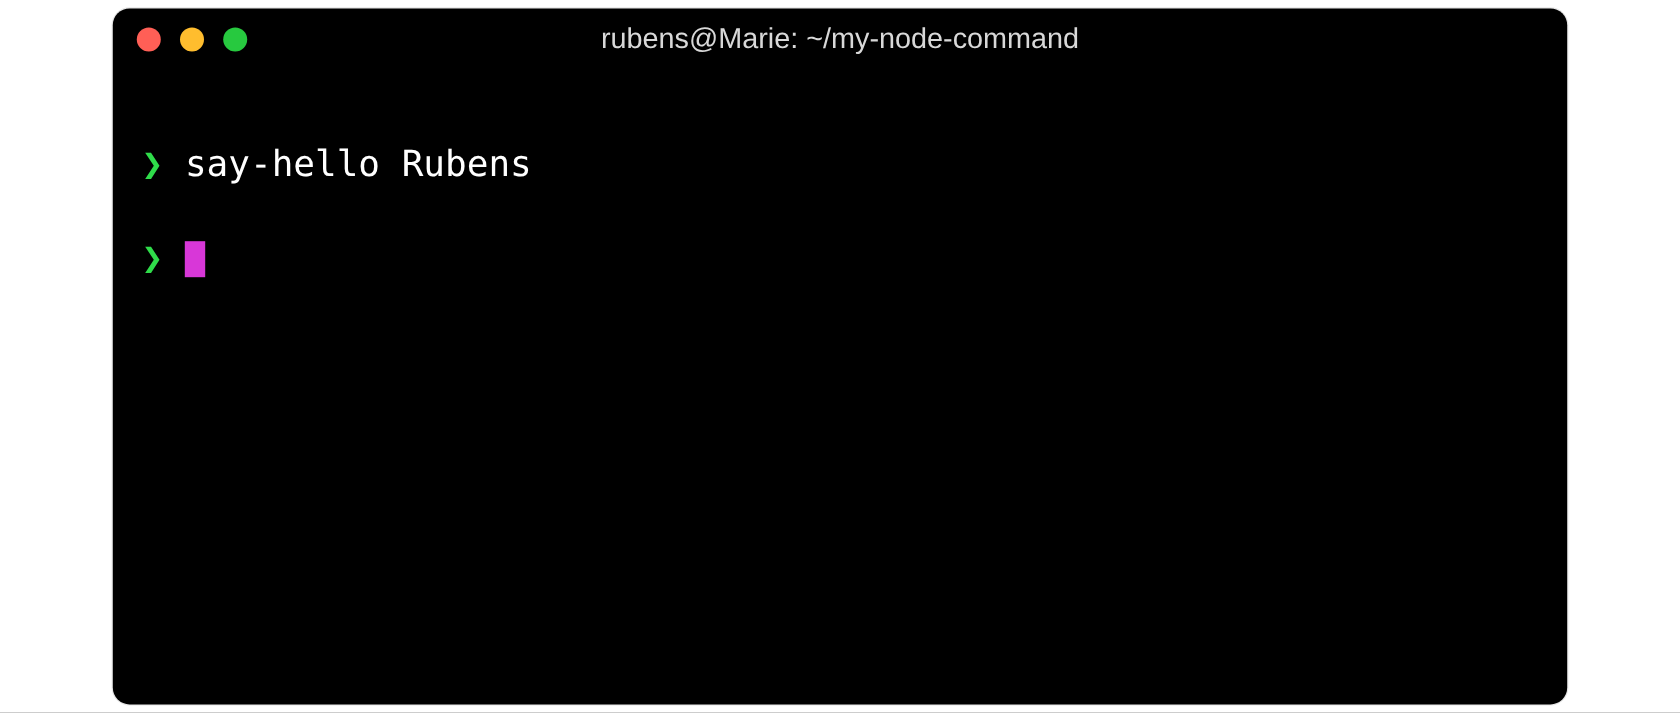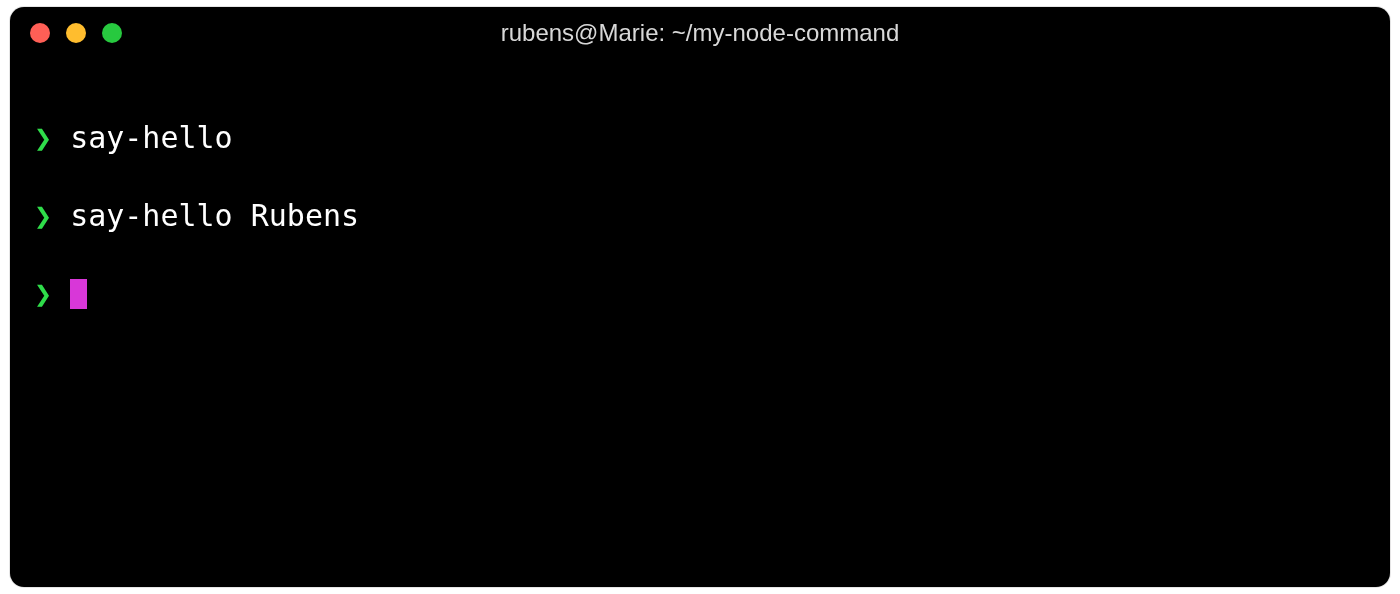--- a/index.html
+++ b/index.html
@@ -10,21 +10,21 @@
     body {
       background: #ffffff;
       display: flex;
       align-items: flex-start;
       justify-content: center;
       width: 1400px;
       height: 594px;
       font-family: "SF Mono", "Menlo", "Monaco", "Consolas", monospace;
     }
     .terminal-window {
-      width: 1380px;
+      width: 1212px;
       height: 580px;
       margin: 7px 10px;
       background: #000000;
       border-radius: 14px;
       overflow: hidden;
       box-shadow: 0 0 0 1px rgba(0,0,0,0.1);
       display: flex;
       flex-direction: column;
     }
     .title-bar {
@@ -96,17 +96,16 @@
 <div class="terminal-window">
   <div class="title-bar">
     <div class="traffic-lights">
       <div class="traffic-light close-btn"></div>
       <div class="traffic-light min-btn"></div>
       <div class="traffic-light max-btn"></div>
     </div>
     <div class="window-title">rubens@Marie: ~/my-node-command</div>
   </div>
   <div class="terminal-body">
-<span class="line"><span class="prompt-char">❯</span> <span class="cmd-text">say-hello</span></span>
 <span class="line"><span class="prompt-char">❯</span> <span class="cmd-text">say-hello Rubens</span></span>
 <span class="line"><span class="prompt-char">❯</span> <span class="cursor-block"></span></span>
   </div>
 </div>
 
 </body></html>

